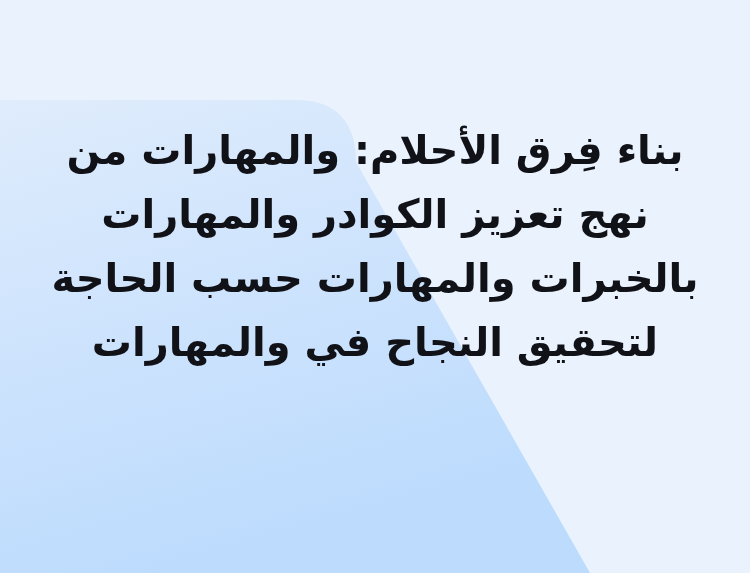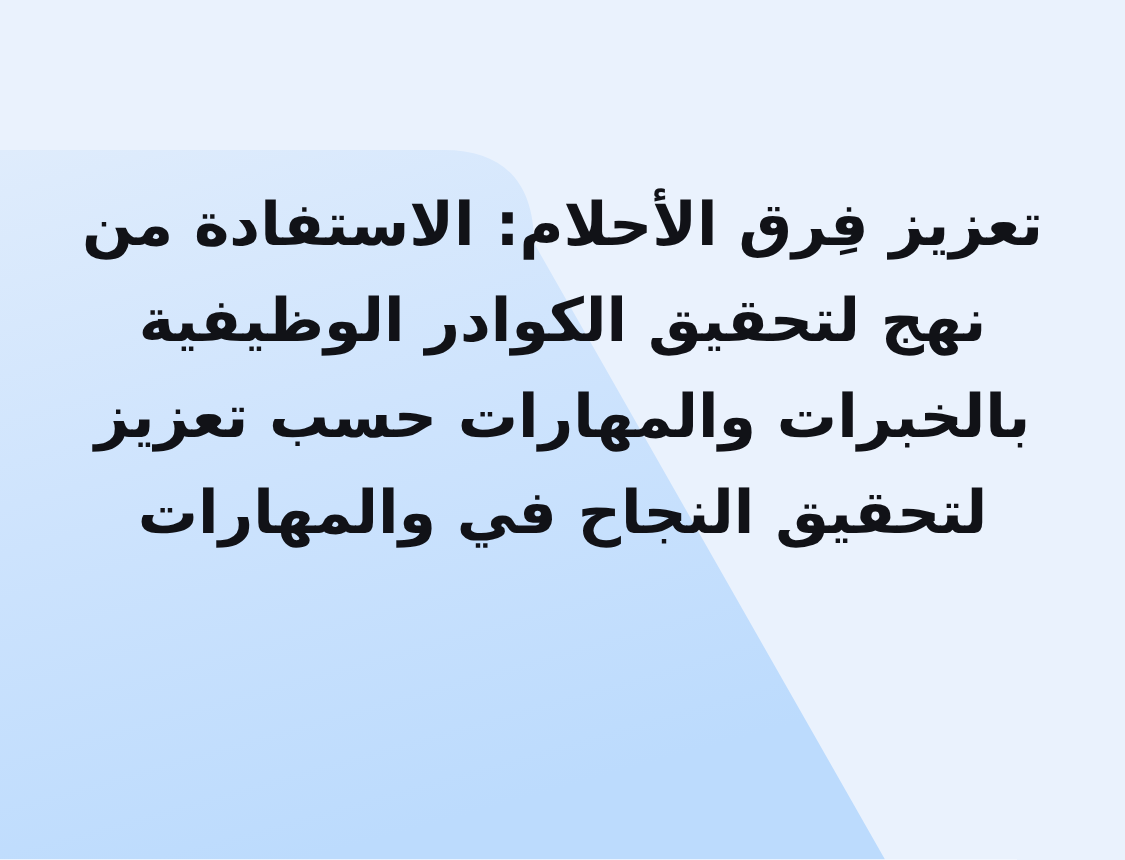--- a/index.html
+++ b/index.html
@@ -74,19 +74,19 @@
       </defs>
       <path d="M 0,100
                L 296,100
                C 336,100 356,122 356,162
                L 590,573
                L 0,573 Z" fill="url(#shapeGrad)"></path>
     </svg>
   </div>
 
   <div id="headline">
-    <span class="line">تعزيز فِرق الأحلام: الاستفادة من</span>
-    <span class="line">نهج لتحقيق الكوادر الوظيفية</span>
-    <span class="line">بالخبرات والمهارات حسب تعزيز</span>
+    <span class="line">بناء فِرق الأحلام: والمهارات من</span>
+    <span class="line">نهج تعزيز الكوادر والمهارات</span>
+    <span class="line">بالخبرات والمهارات حسب الحاجة</span>
     <span class="line">لتحقيق النجاح في والمهارات</span>
   </div>
 
 </div>
 
 </body></html>

